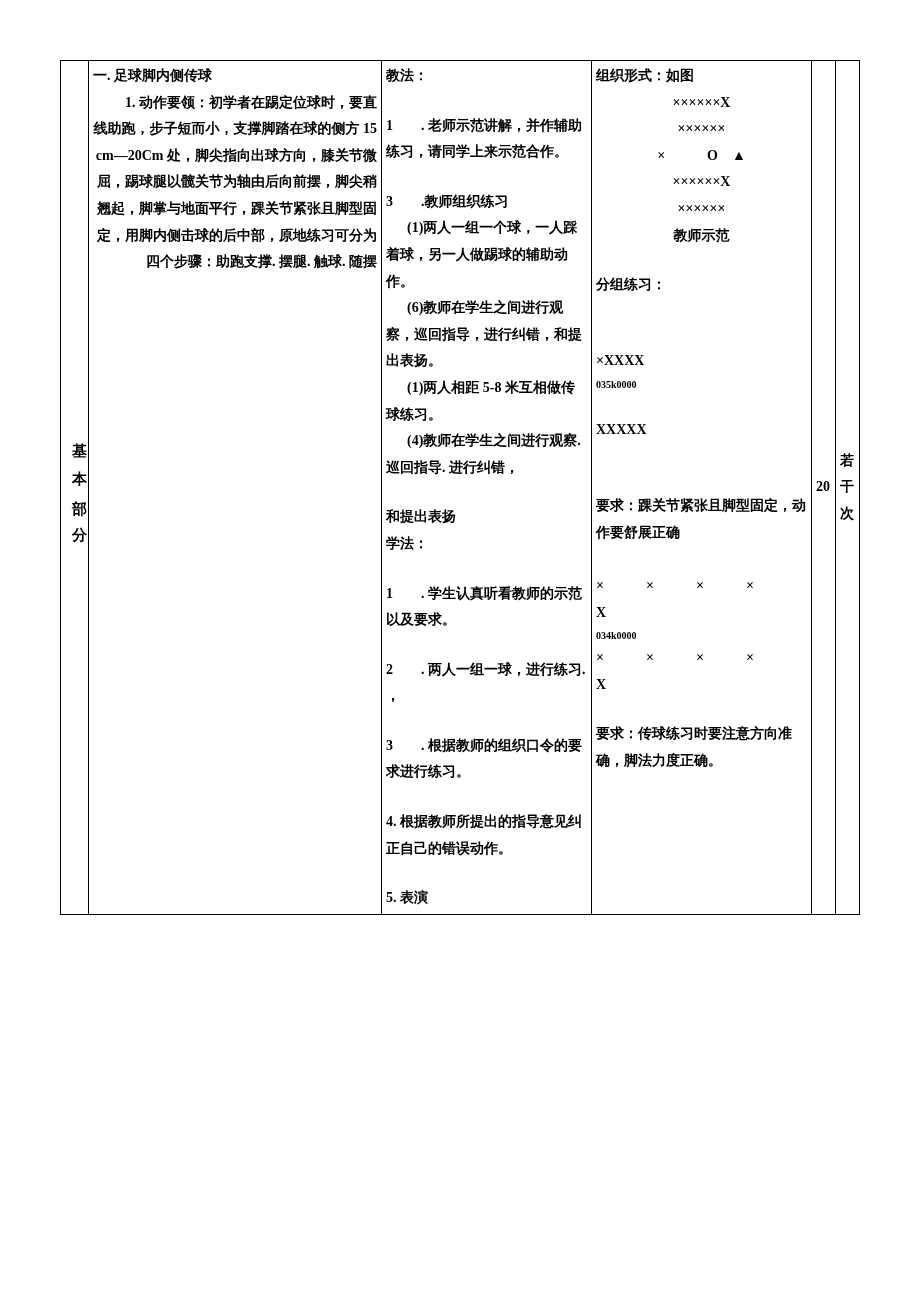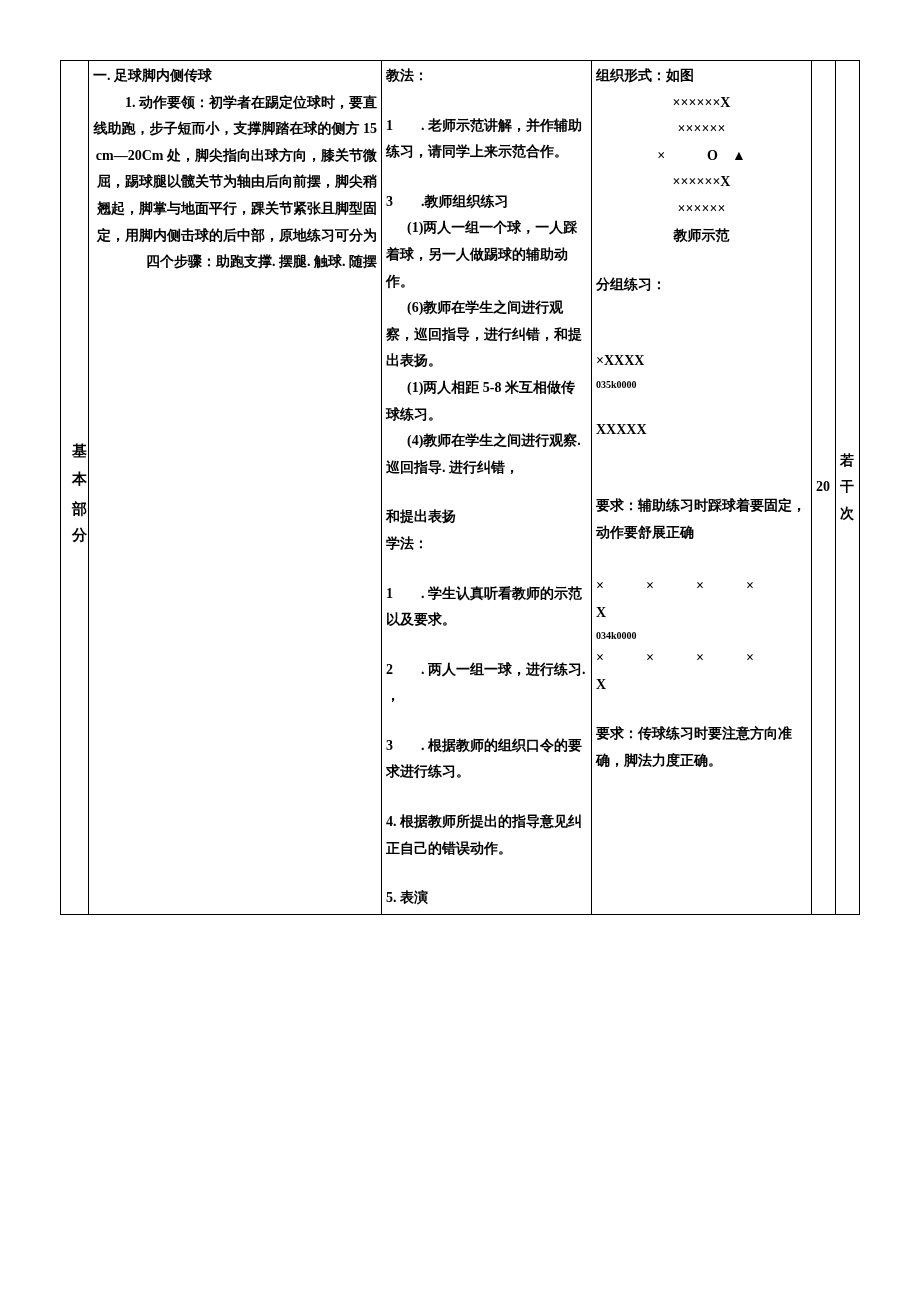--- a/index.html
+++ b/index.html
@@ -104,21 +104,21 @@
       <span class="center">×　　　O　▲</span>
       <span class="center">××××××X</span>
       <span class="center">××××××</span>
       <span class="center">教师示范</span>
       <span class="num-item">分组练习：</span>
       <br>
       <span class="num-item">×XXXX</span>
       <span class="tiny">035k0000</span>
       <span class="num-item">XXXXX</span>
       <br>
-      <span class="num-item">要求：辅助练习时踩球着要固定，动作要舒展正确</span>
+      <span class="num-item">要求：踝关节紧张且脚型固定，动作要舒展正确</span>
       <br>
       <span class="spaced-x">×　×　×　×　X</span>
       <span class="tiny">034k0000</span>
       <span class="spaced-x">×　×　×　×　X</span>
       <span class="num-item">要求：传球练习时要注意方向准确，脚法力度正确。</span>
     </td>
 
     <td class="col-time">
       <span>20</span>
     </td>

